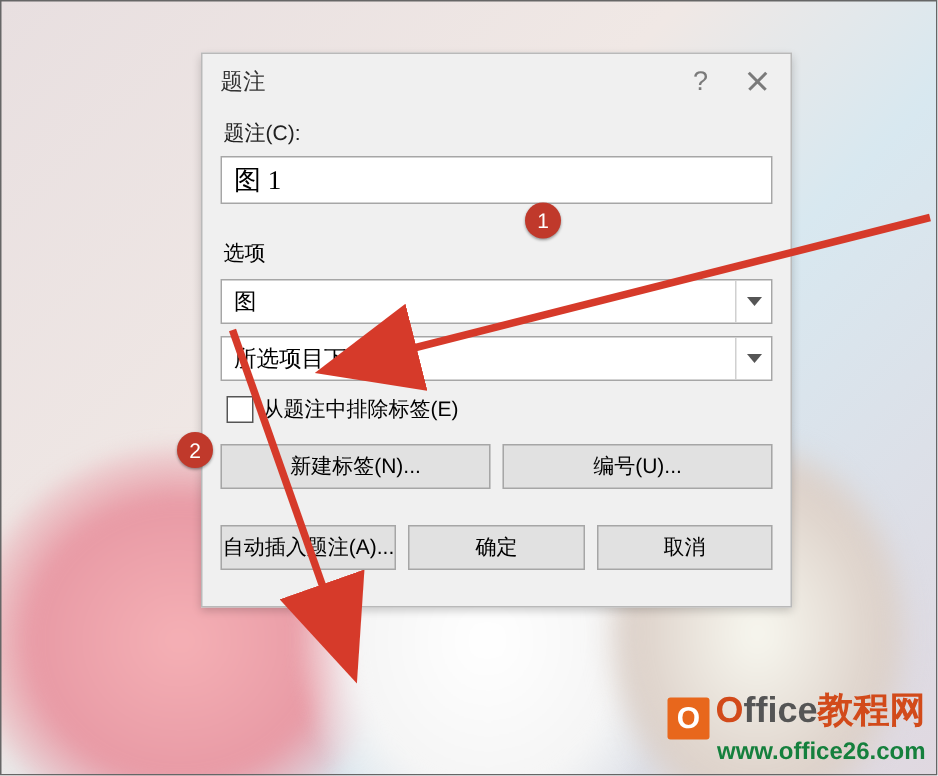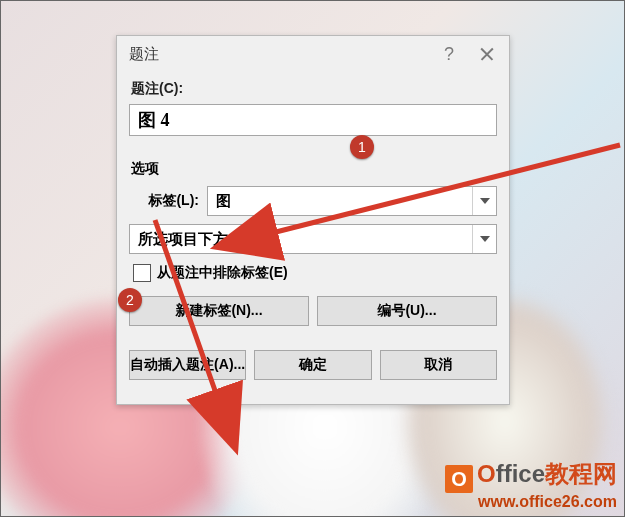--- a/index.html
+++ b/index.html
@@ -51,21 +51,21 @@
     .frame {
       position: absolute;
       inset: 0;
       border: 1px solid #666;
       pointer-events: none;
       z-index: 20;
     }
 
     .dialog {
       position: absolute;
-      left: 116px;
+      left: 134px;
       top: 35px;
       width: 394px;
       background: #f0f0f0;
       border: 1px solid #b9b9b9;
       box-shadow: 0 2px 6px rgba(0,0,0,.2);
       z-index: 5;
     }
     .titlebar {
       display: flex;
       align-items: center;
@@ -89,21 +89,21 @@
       width: 14px; height: 14px; position: relative;
     }
     .close-x::before, .close-x::after {
       content:""; position:absolute; left:50%; top:50%;
       width: 16px; height: 1.5px; background:#7a7a7a;
       transform-origin:center;
     }
     .close-x::before { transform: translate(-50%,-50%) rotate(45deg); }
     .close-x::after { transform: translate(-50%,-50%) rotate(-45deg); }
 
-    .body { padding: 4px 12px 14px 12px; font-weight: bold; }
+    .body { padding: 4px 12px 14px 12px; }
     .lbl { margin: 4px 0 6px 2px; color:#222; }
     .caption-input {
       width: 100%;
       height: 32px;
       border: 1px solid #a6a6a6;
       background: #fff;
       padding: 0 8px;
       font-size: 18px;
       font-family: "SimSun", serif;
       color: #000;
@@ -189,21 +189,21 @@
       bottom: 6px;
       z-index: 18;
       text-align: right;
       line-height: 1.15;
       margin-top: 47px;
     }
     .wm-line1 { font-size: 24px; font-weight: bold; }
     .wm-line1 .o1 { color:#d24a1a; }
     .wm-line1 .rest { color:#555; }
     .wm-line1 .cn { color:#d24a1a; }
-    .wm-line2 { font-size: 16px; color:#c2410c; font-weight:bold; }
+    .wm-line2 { font-size: 16px; color:#15803d; font-weight:bold; }
     .wm-logo {
       display:inline-block;
       width: 28px; height: 28px;
       background:#e8671c;
       color:#fff;
       font-weight:bold;
       font-size:20px;
       text-align:center;
       line-height:28px;
       vertical-align:-4px;
@@ -229,27 +229,26 @@
       <span class="title-btn">?</span>
       <span class="title-btn">
           <span class="close-x"></span>
         </span>
     </div>
   </div>
 
   <div class="body">
     <div class="lbl">题注(C):</div>
     <div class="caption-input">
-      <span class="icon-span">图 4</span>
+      <span class="icon-span">图 1</span>
     </div>
 
     <div class="opt-header">选项</div>
 
     <div class="row">
-      <div class="row-label">标签(L):</div>
       <div class="select">
         <span>图</span>
         <span class="arrow">
           <svg viewBox="0 0 10 6">
               <path d="M0 0 L5 6 L10 0" fill="#555"></path>
             </svg>
         </span>
       </div>
     </div>
 

